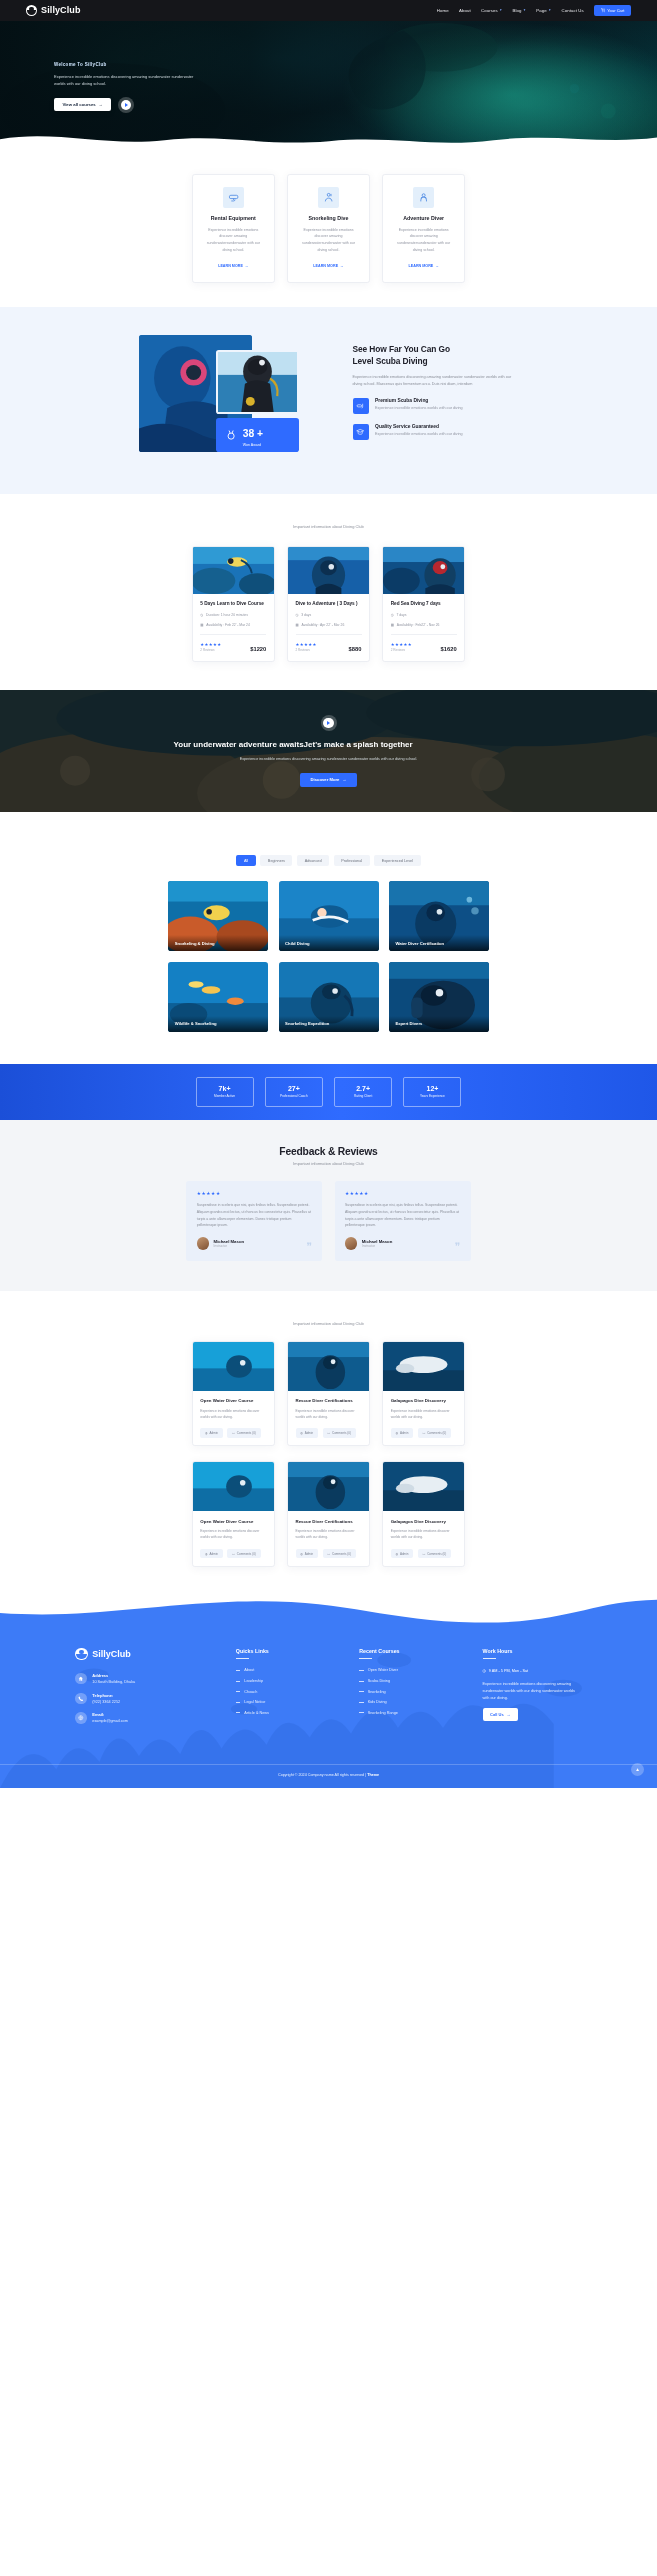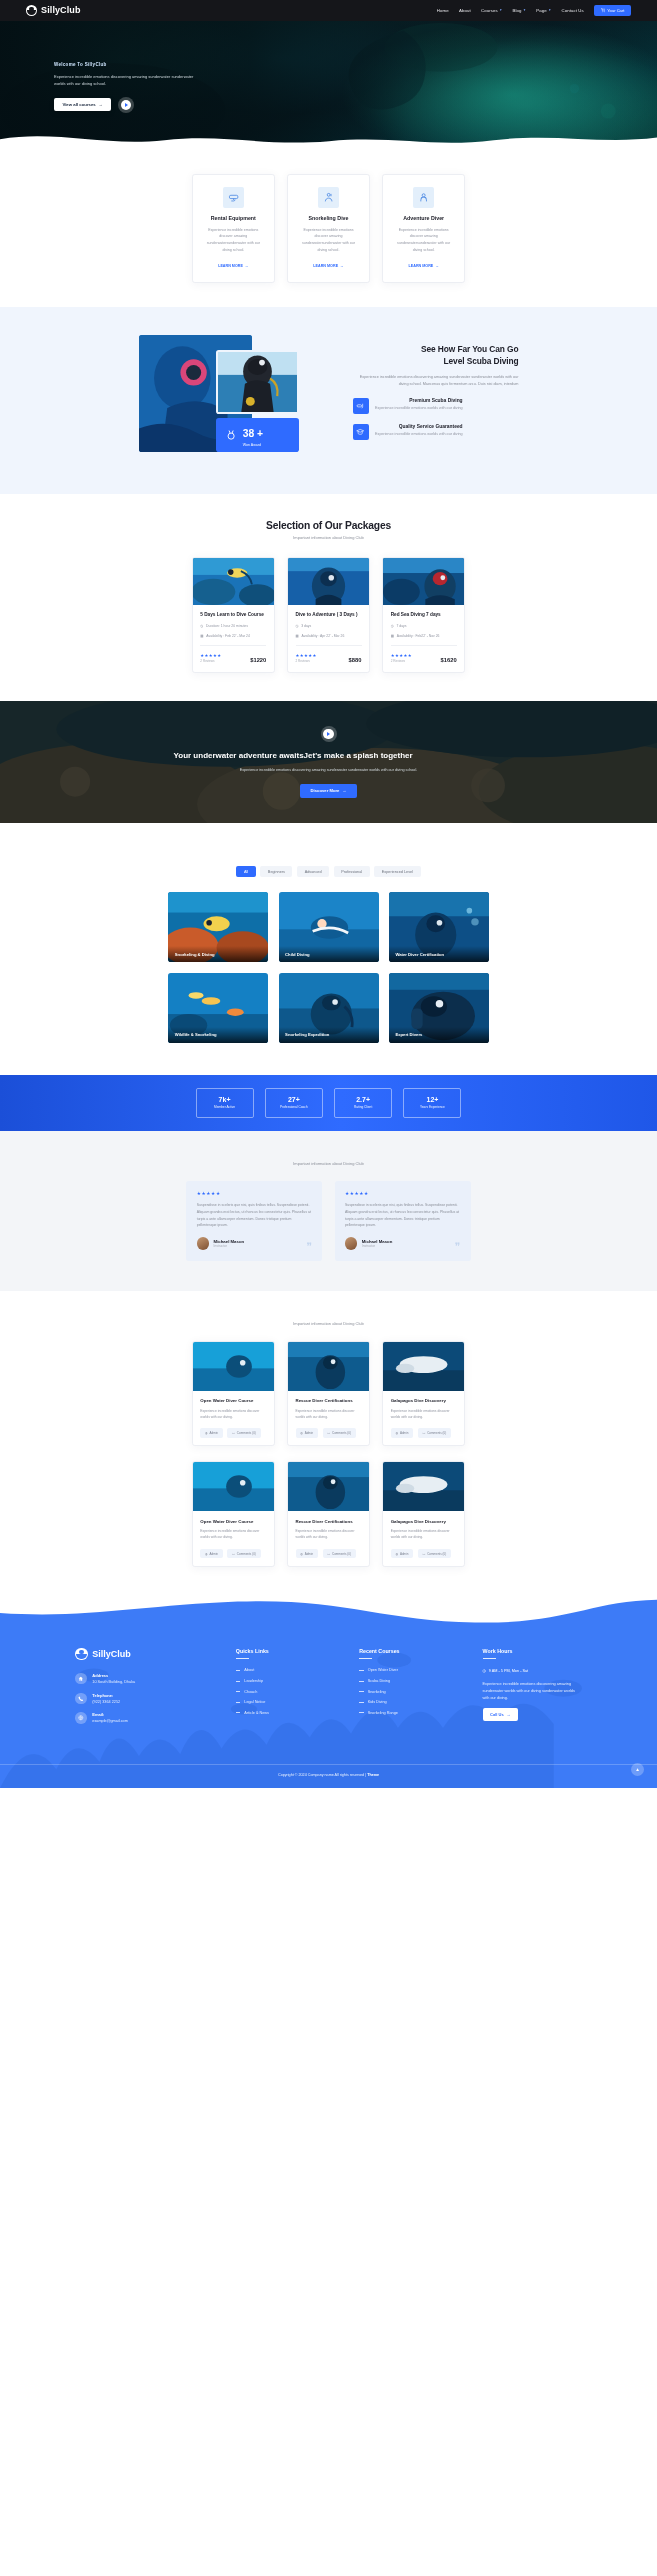--- a/index.html
+++ b/index.html
@@ -101,21 +101,21 @@
     position:absolute; left:77px; top:15px; width:83px; height:64px; border-radius:2.8px;
     border:2.8px solid #f0f5fd; overflow:hidden;
     background:linear-gradient(180deg,#bfe0f2 0%,#7ab6dd 34%,#2a6fa8 38%,#15507f 100%);
   }
   .badge-exp {
     position:absolute; left:77px; top:83px; width:83px; height:34px; border-radius:2.8px;
     background:#2f6bff; color:#fff; display:flex; align-items:center; gap:5.6px; padding:0 9.4px;
   }
   .badge-num{ font-size:10.3px; font-weight:700; line-height:1;}
   .badge-lbl{ font-size:3.6px; opacity:.95; margin-top:2.8px;}
-  .about-text { width:183px; padding-left:17px; padding-top:9.4px;text-align:right;}
+  .about-text { width:183px; padding-left:17px; padding-top:9.4px;}
   .about-h { font-size:8.4px; font-weight:700; line-height:1.35; color:#20212b; letter-spacing:-0.1px;}
   .about-p { font-size:3.8px; color:#8b8f99; line-height:1.85; margin-top:6.6px; }
   .feat-row { display:flex; gap:6.6px; margin-top:10.3px; align-items:flex-start;}
   .feat-ic { width:16px;height:16px;border-radius:1.9px;background:#2f6bff;color:#fff;display:flex;align-items:center;justify-content:center;flex:none;}
   .feat-h { font-size:4.9px; font-weight:700; color:#20212b;}
   .feat-p { font-size:3.7px; color:#9296a2; line-height:1.8; margin-top:1.9px;}
 
   
   .packages { padding:26px 0 28px; background:#fff;}
   .pkg-grid { display:flex; gap:12.2px; justify-content:center; margin-top:17px;}
@@ -408,21 +408,20 @@
         </span>
         <span>
           <div class="feat-h">Quality Service Guaranteed</div>
           <div class="feat-p">Experience incredible emotions worlds with our diving</div>
         </span>
       </div>
     </div>
   </div>
 
   <div class="packages">
-    <div class="sec-title">Selection of Our Packages</div>
     <div class="sec-sub">Important information about Diving Club</div>
     <div class="pkg-grid">
 
       <div class="pkg">
         <div class="pkg-img">
           <svg viewBox="0 0 88 50" preserveAspectRatio="none" style="width:100%;height:100%">
             <rect width="88" height="50" fill="#1a73b8"></rect>
               <rect width="88" height="18" fill="#2f9ad4"></rect>
             <ellipse cx="22" cy="36" rx="24" ry="14" fill="#15608f"></ellipse>
             <ellipse cx="70" cy="40" rx="20" ry="12" fill="#0f4f7a"></ellipse>
@@ -636,20 +635,21 @@
       <span class="stat-n">2.7+</span>
       <span class="stat-l">Rating Client</span>
     </div>
     <div class="stat">
       <span class="stat-n">12+</span>
       <span class="stat-l">Years Experience</span>
     </div>
   </div>
 
   <div class="feedback">
+    <div class="sec-title">Feedback &amp; Reviews</div>
     <div class="sec-sub">Important information about Diving Club</div>
     <div class="fbgrid">
       <div class="fb">
         <div class="fb-stars">★★★★★</div>
         <div class="fb-p">Suspendisse in sceleris que nisi, quis finibus tellus. Suspendisse potenti. Aliquam grandra erat lectus, ut rhoncus leo consectetur quis. Phasellus at turpis a ante ullamcorper elementum. Donec tristique pretium pellentesque ipsum.</div>
         <div class="fb-user">
           <span class="ava"></span>
           <span>
             <div class="fb-n">Michael Mason</div>
             <div class="fb-r">Instructor</div>

